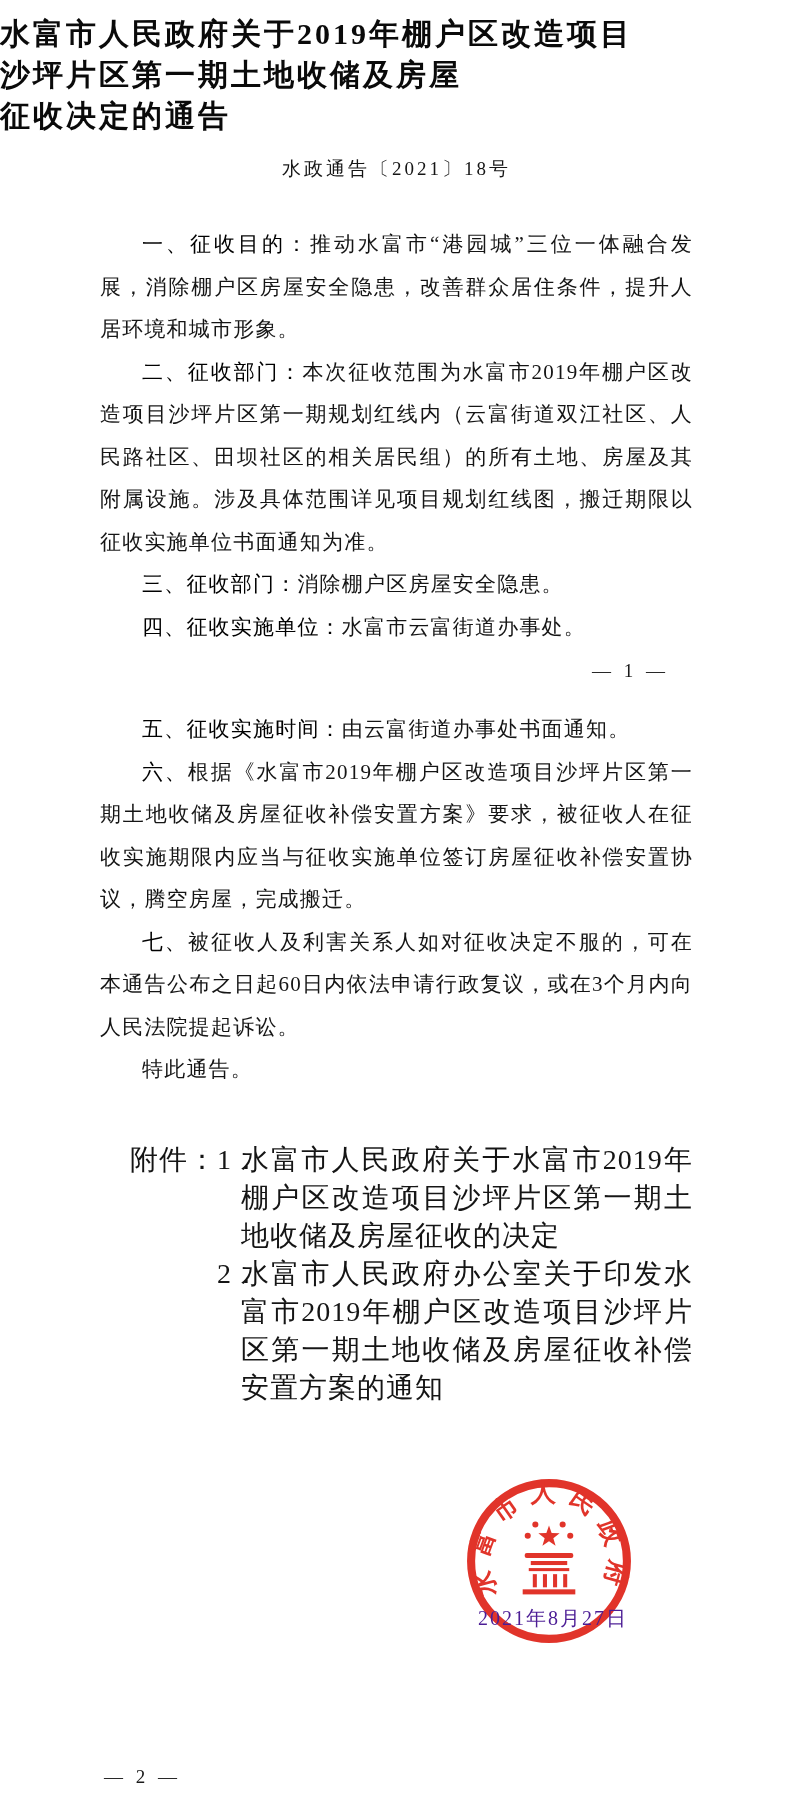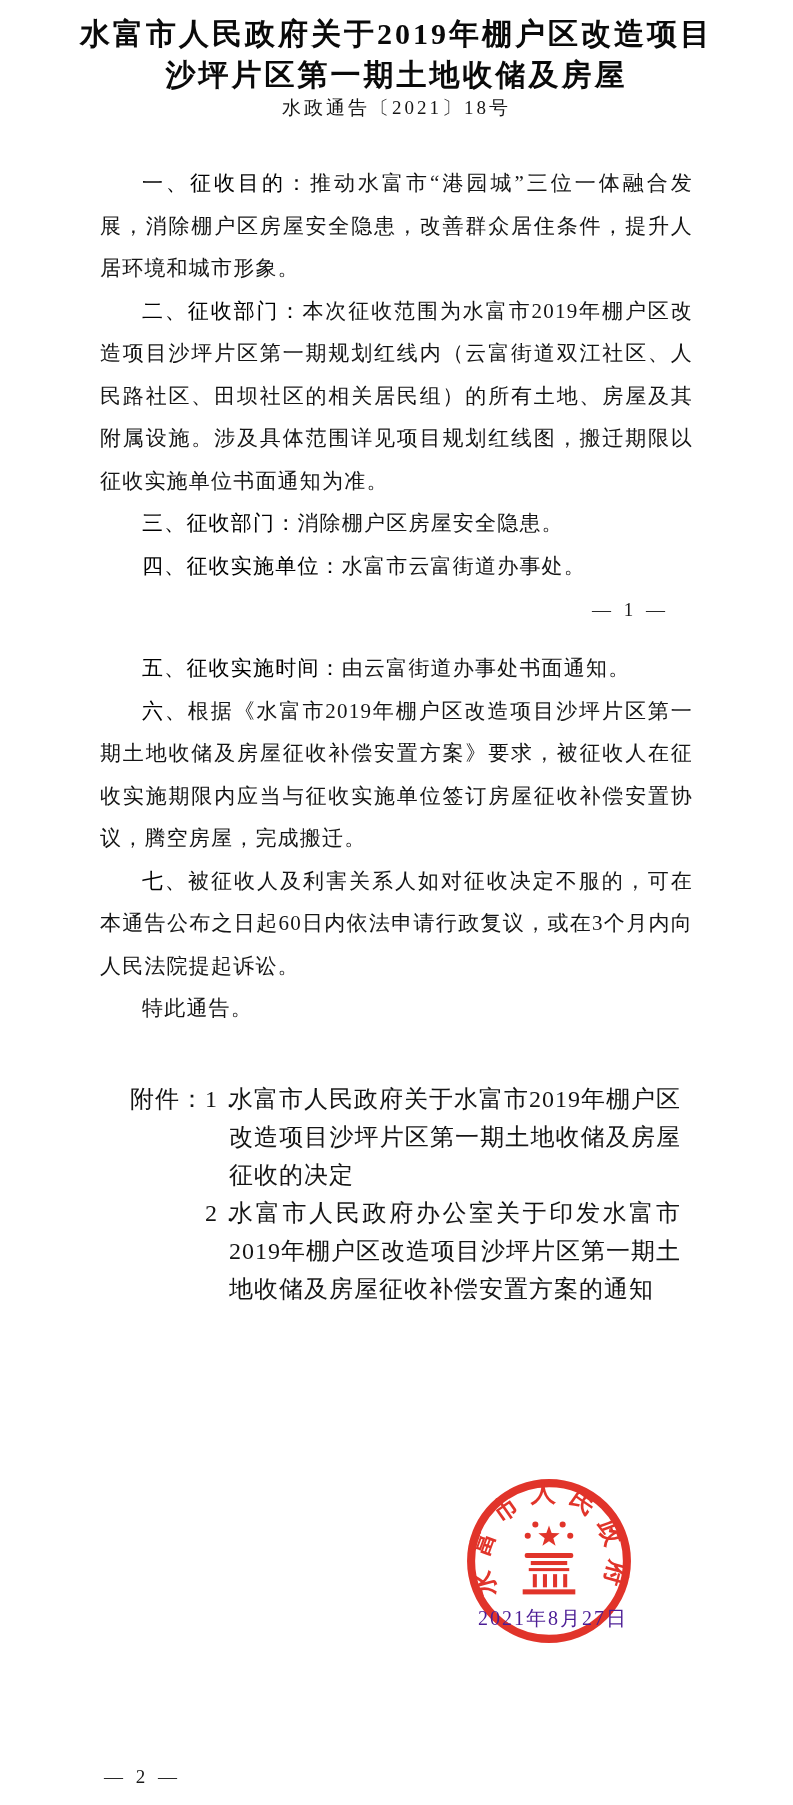--- a/index.html
+++ b/index.html
@@ -13,32 +13,32 @@
     height: 1805px;
     margin: 0 auto;
     background: #ffffff;
     color: #111111;
     font-family: "Liberation Serif", "DejaVu Serif", serif;
     overflow: hidden;
   }
   
   .title-block {
     padding-top: 13px;
-    text-align: center;
+    text-align: left;
   }
   .title-line {
     font-size: 30px;
     font-weight: 900;
     letter-spacing: 3px;
     line-height: 41px;
     color: #0a0a0a;
   }
   
   .doc-number {
-    margin-top: 0;
+    margin-top: 20px;
     text-align: center;
     font-size: 19px;
     letter-spacing: 3px;
     color: #151515;
   }
   
   .content {
     margin: 41px 100px 0 100px;
     width: 593px;
   }
@@ -68,21 +68,21 @@
   }
   .page-marker-2 {
     position: absolute;
     left: 104px;
     top: 1766px;
   }
   
   .attachment {
     display: flex;
     margin: 50px 0 0 130px;
-    font-size: 24px;
+    font-size: 28px;
     line-height: 38px;
     letter-spacing: 1px;
     color: #151515;
   }
   .att-label {
     white-space: nowrap;
     flex: 0 0 auto;
   }
   .att-items {
     flex: 0 0 auto;
@@ -126,20 +126,21 @@
   }
 </style>
 </head>
 <body>
 
 <div class="page">
 
   <div class="title-block">
     <div class="title-line">水富市人民政府关于2019年棚户区改造项目</div>
     <div class="title-line">沙坪片区第一期土地收储及房屋</div>
+    <div class="title-line">征收决定的通告</div>
   </div>
 
   <div class="doc-number">水政通告〔2021〕18号</div>
 
   <div class="content">
 
 
     <p class="para"><span class="lead">一、征收目的：</span><span>推动水富市“港园城”三位一体融合发展，消除棚户区房屋安全隐患，改善群众居住条件，提升人居环境和城市形象。</span></p>
 
     <p class="para"><span class="lead">二、征收部门：</span><span>本次征收范围为水富市2019年棚户区改造项目沙坪片区第一期规划红线内（云富街道双江社区、人民路社区、田坝社区的相关居民组）的所有土地、房屋及其附属设施。涉及具体范围详见项目规划红线图，搬迁期限以征收实施单位书面通知为准。</span></p>

